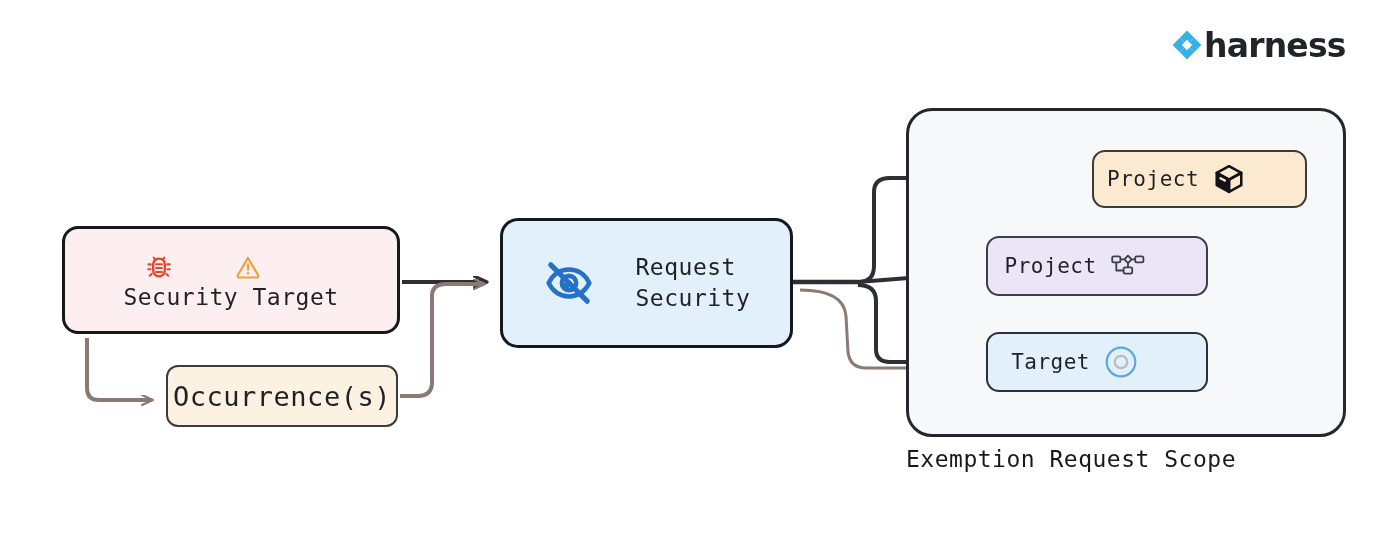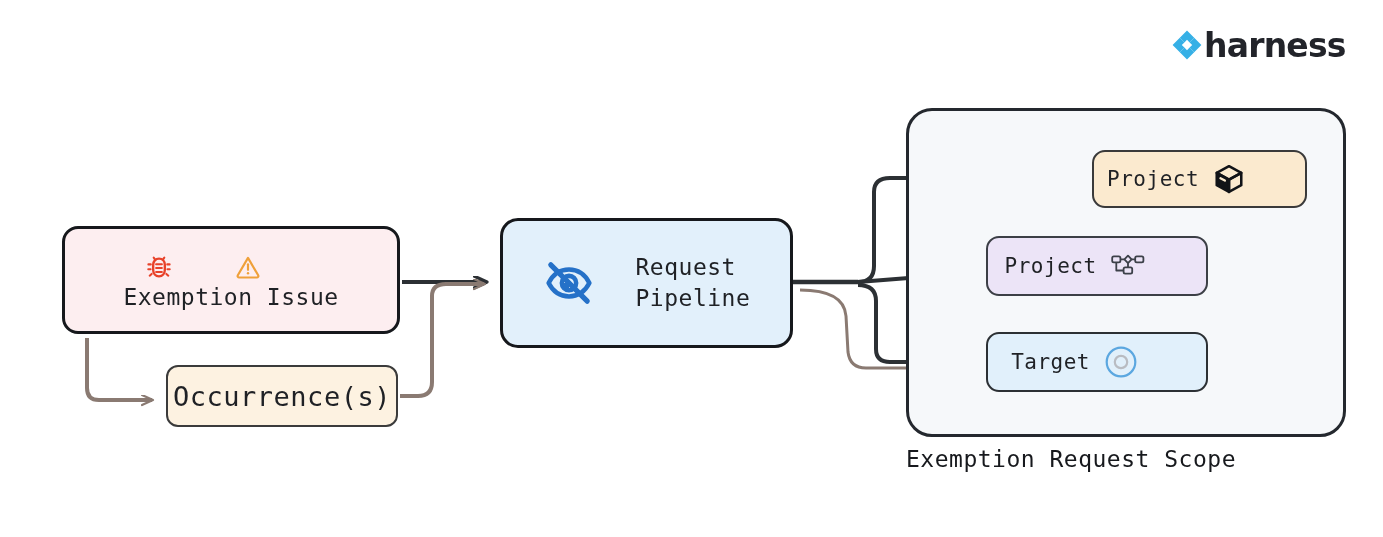--- a/index.html
+++ b/index.html
@@ -215,38 +215,38 @@
         </svg>
       </span>
       <span>
         <svg class="icon-svg" width="26" height="26" viewBox="0 0 24 24" xmlns="http://www.w3.org/2000/svg">
           <path d="M12 3.6 L21.4 19.6 a1.4 1.4 0 0 1 -1.2 2.1 H3.8 a1.4 1.4 0 0 1 -1.2 -2.1 Z" fill="none" stroke="#efa03a" stroke-width="2" stroke-linejoin="round"></path>
           <path d="M12 9.5 V14.6" stroke="#efa03a" stroke-width="2" stroke-linecap="round"></path>
           <circle cx="12" cy="17.8" r="1.1" fill="#efa03a"></circle>
         </svg>
       </span>
     </div>
-    <div class="si-label">Exemption Issue</div>
+    <div class="si-label">Security Target</div>
   </div>
 
   <div class="node" id="occurrences">
     <span>Occurrence(s)</span>
   </div>
 
   <div class="node" id="request-exemption">
     <span>
       <svg class="icon-svg" width="52" height="52" viewBox="0 0 24 24" xmlns="http://www.w3.org/2000/svg">
         <path d="M2.6 12 C4.6 8.1 8.1 5.8 12 5.8 C15.9 5.8 19.4 8.1 21.4 12 C19.4 15.9 15.9 18.2 12 18.2 C8.1 18.2 4.6 15.9 2.6 12 Z" fill="none" stroke="#2571c8" stroke-width="2.1" stroke-linejoin="round"></path>
         <circle cx="12" cy="12" r="3.3" fill="none" stroke="#2571c8" stroke-width="2.1"></circle>
         <path d="M12 12 L8.7 12 A3.3 3.3 0 0 0 12 15.3 Z" fill="#2571c8"></path>
         <path d="M3.6 3.6 L20.4 20.4" stroke="#2571c8" stroke-width="2.4" stroke-linecap="round"></path>
         <path d="M3.6 3.6 L20.4 20.4" stroke="#e2f0fb" stroke-width="0.7" stroke-linecap="round" opacity="0"></path>
       </svg>
     </span>
-    <div class="re-text"><span>Request</span><br><span>Pipeline</span></div>
+    <div class="re-text"><span>Request</span><br><span>Security</span></div>
   </div>
 
   <div class="node scope-item" id="project">
     <span>Project</span>
     <span>
       <svg class="icon-svg" width="32" height="32" viewBox="0 0 24 24" xmlns="http://www.w3.org/2000/svg">
         <path d="M12 2.4 L21.2 7.4 L12 12.4 L2.8 7.4 Z" fill="none" stroke="#111317" stroke-width="1.9" stroke-linejoin="round"></path>
         <path d="M2.8 7.4 L2.8 16.6 L12 21.6 L12 12.4 Z" fill="#111317" stroke="#111317" stroke-width="1.9" stroke-linejoin="round"></path>
         <path d="M21.2 7.4 L21.2 16.6 L12 21.6 L12 12.4 Z" fill="none" stroke="#111317" stroke-width="1.9" stroke-linejoin="round"></path>
         <path d="M5.6 11.4 L8.9 13.2" stroke="#fbeacf" stroke-width="1.7" stroke-linecap="round"></path>

